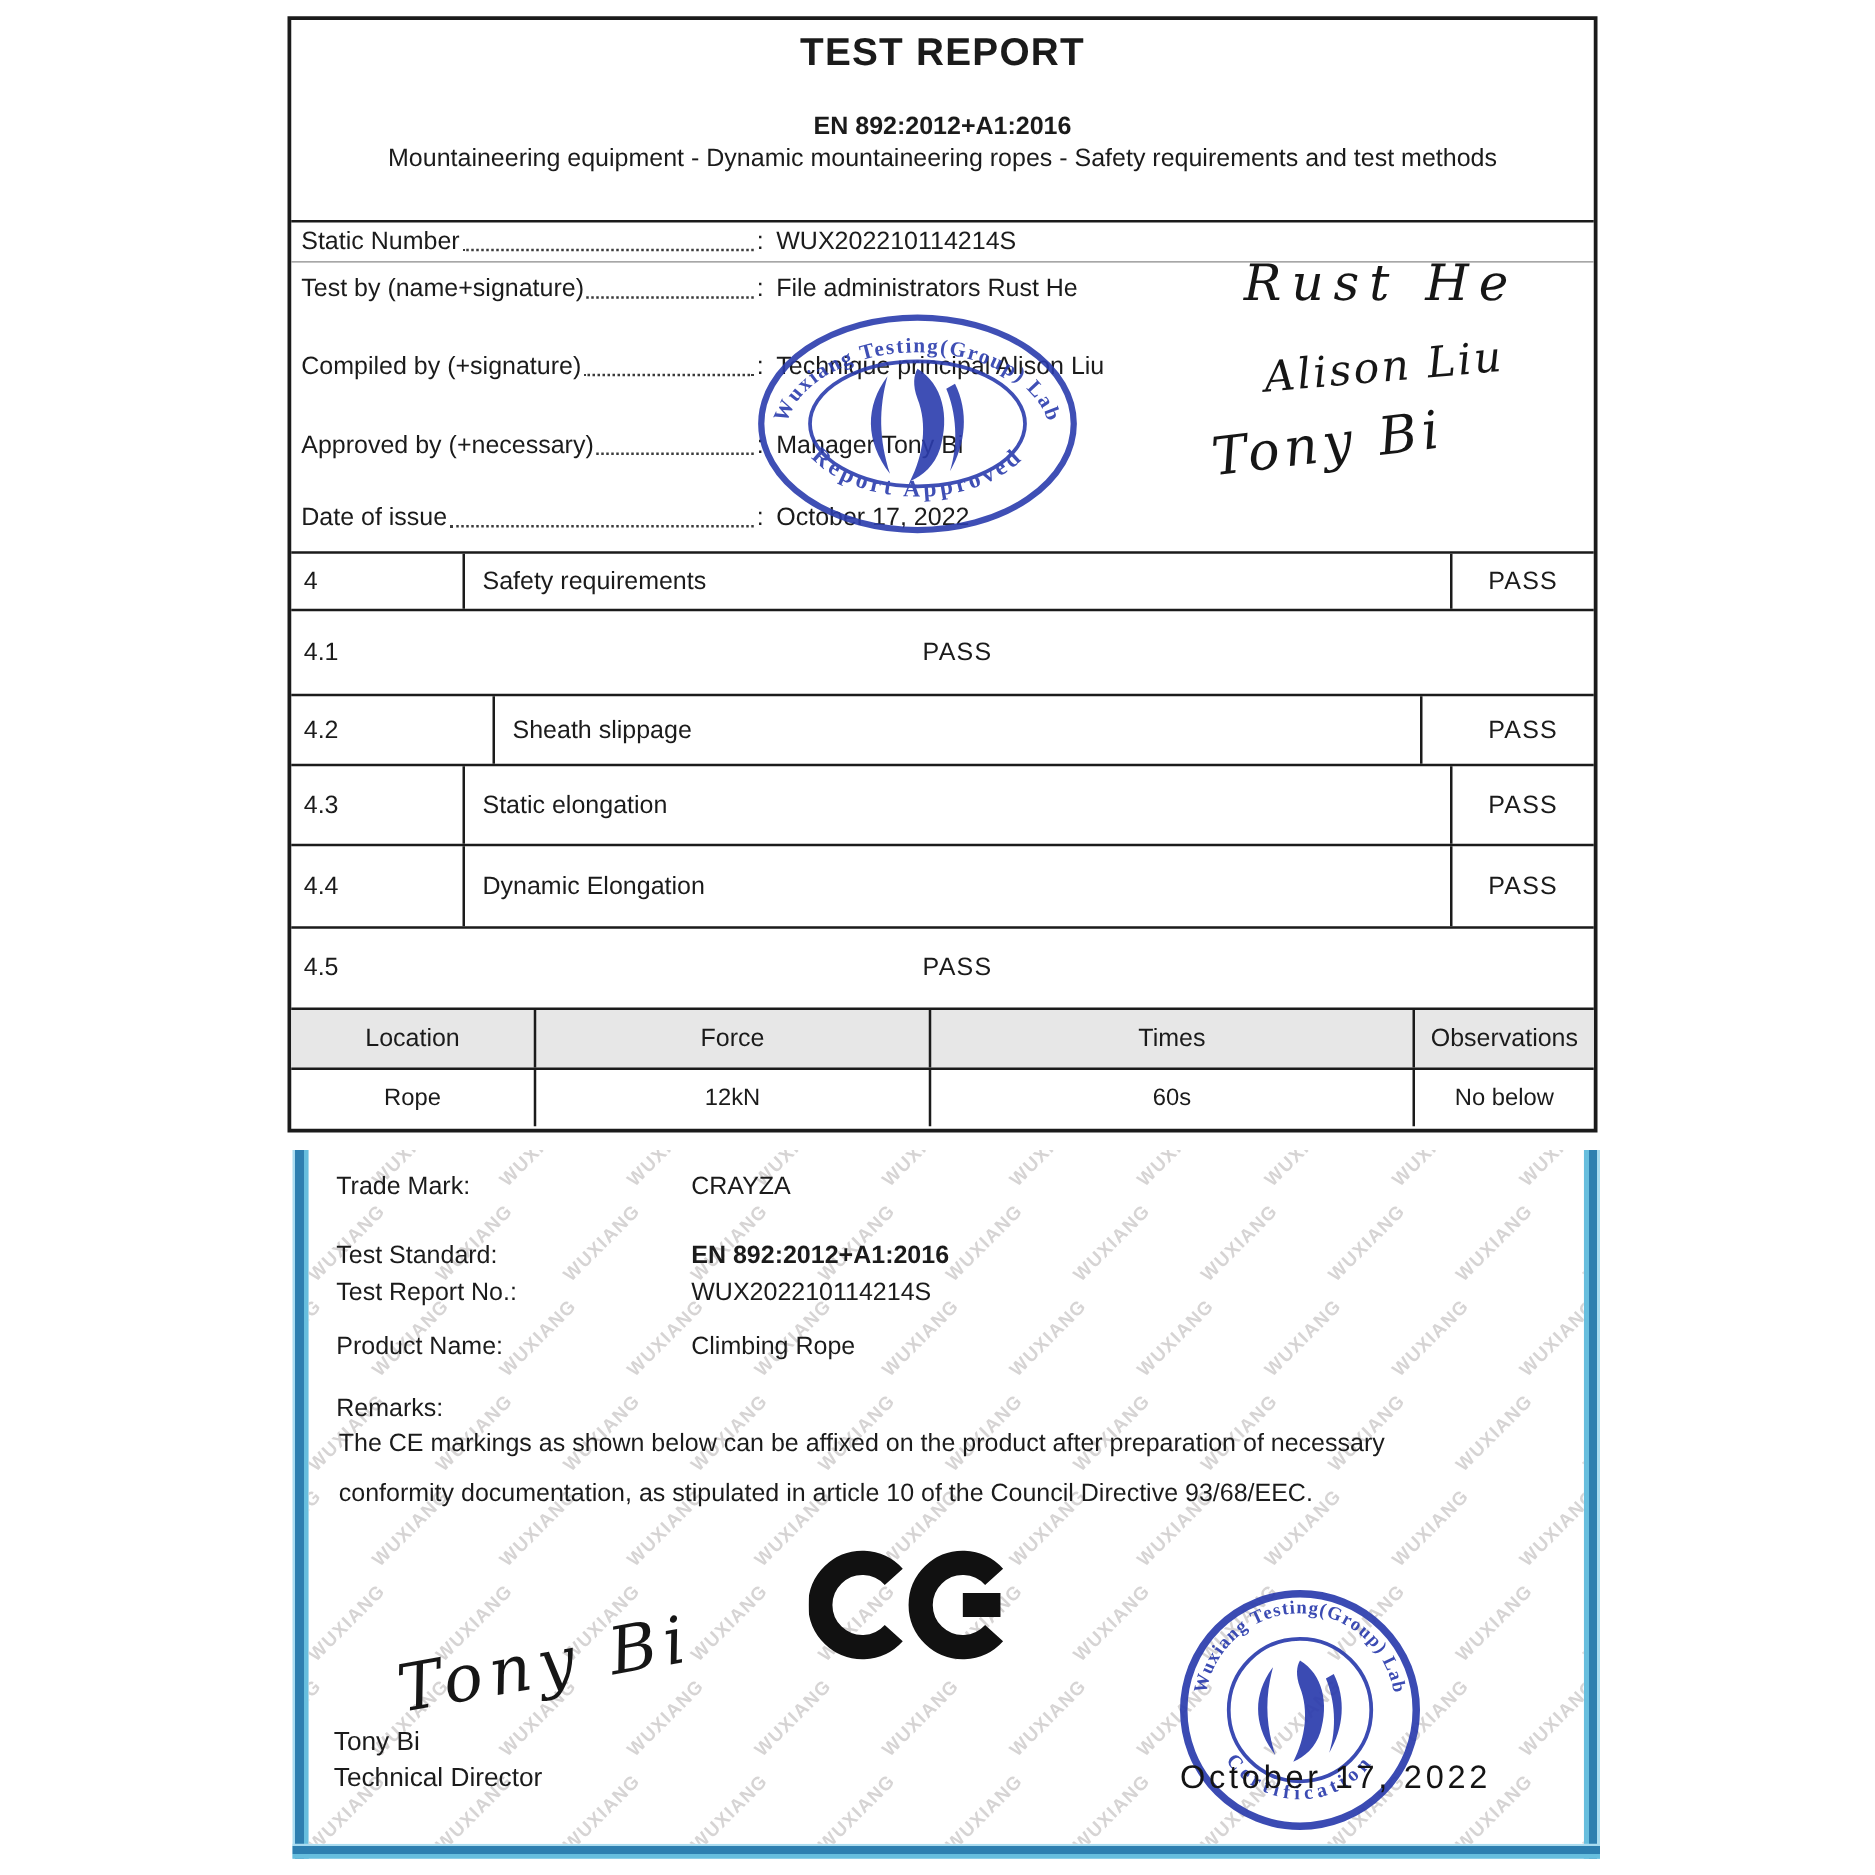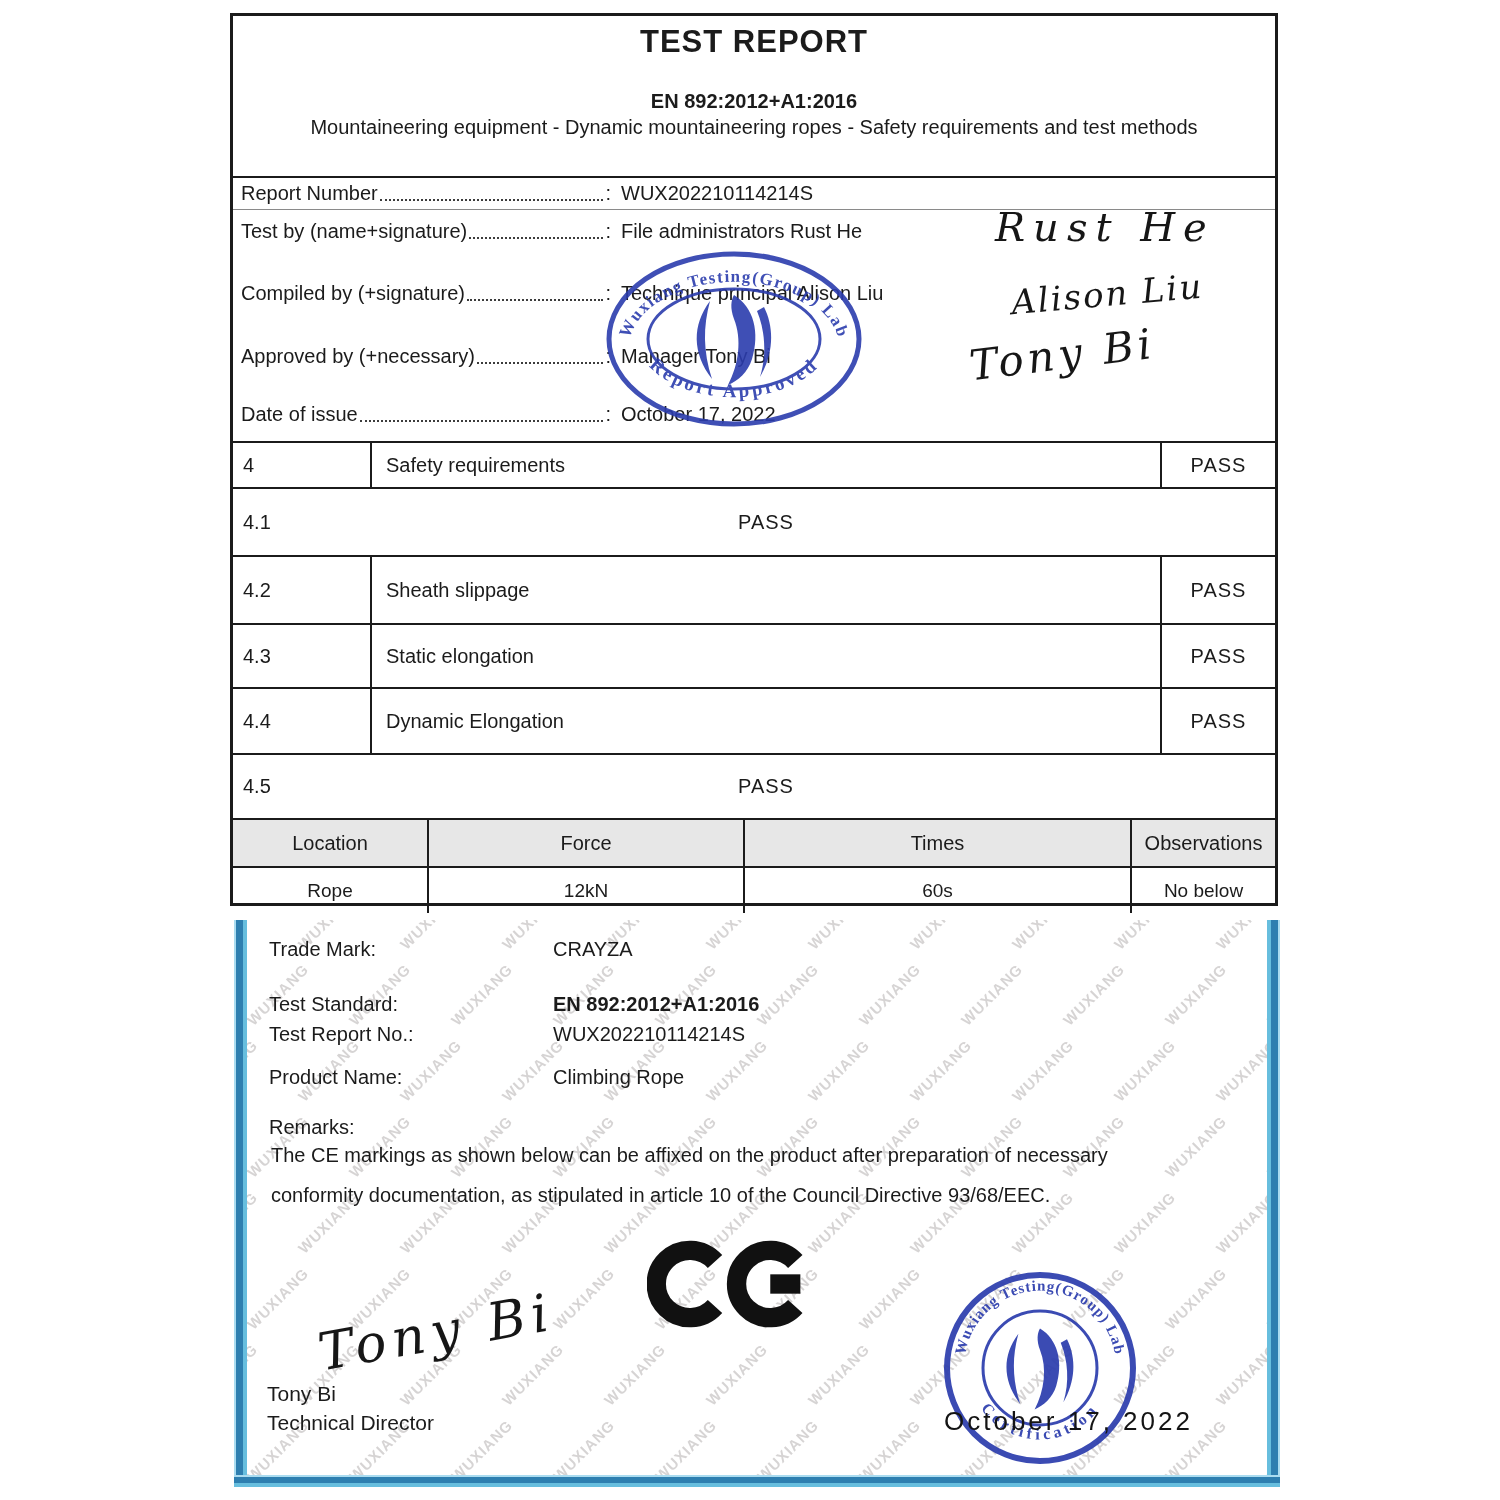--- a/index.html
+++ b/index.html
@@ -28,21 +28,21 @@
   .sig3{position:absolute;left:736px;top:152px;font-size:42px;transform:rotate(-7deg);letter-spacing:4px;}
 
   .stamp-oval{position:absolute;left:370px;top:70px;z-index:3;opacity:.9;}
 
   
   .rt-row{display:grid;grid-template-columns:137px 1fr 113px;border-bottom:2px solid #1b1b1b;
           box-sizing:border-box;font-size:20px;}
   .rt-no{display:flex;align-items:center;padding-left:10px;}
   .rt-desc{display:flex;align-items:center;padding-left:14px;border-left:2px solid #1b1b1b;border-right:2px solid #1b1b1b;}
   .rt-res{display:flex;align-items:center;justify-content:center;letter-spacing:1px;}
-  .h1{height:46px;} .h2{height:68px;} .h3{height:68px;} .h4{height:64px;} .h5{height:66px;} .h6{height:65px;}
+  .h1{height:46px;} .h2{height:68px;} .h3{height:56px;gap:24px;} .h4{height:64px;} .h5{height:66px;} .h6{height:65px;}
 
   
   .ft{display:grid;grid-template-columns:194px 316px 1fr 145px;box-sizing:border-box;}
   .ft-head{height:48px;background:#e7e7e7;border-bottom:2px solid #1b1b1b;font-size:20px;}
   .ft-row{height:45px;font-size:19px;}
   .ft div{display:flex;align-items:center;justify-content:center;}
   .ft .bl{border-left:2px solid #1b1b1b;}
 
   
   .cert{position:absolute;left:234px;top:920px;width:1046px;height:567px;}
@@ -84,21 +84,21 @@
       <div class="doc-title">TEST REPORT</div>
       <div class="doc-code">EN 892:2012+A1:2016</div>
       <div class="doc-stdname">Mountaineering equipment - Dynamic mountaineering ropes - Safety requirements and test methods</div>
     </div>
 
     <div class="doc-details">
       <div class="d-line"></div>
 
       <div class="d-row d-r1">
         <span class="d-lab">
-            <span>Report Number</span>
+            <span>Static Number</span>
             <span class="dots"></span>
             <span>:</span>
           </span>
         <span class="d-val">WUX202210114214S</span>
       </div>
       <div class="d-row d-r2">
         <span class="d-lab">
             <span>Test by (name+signature)</span>
             <span class="dots"></span>
             <span>:</span>

